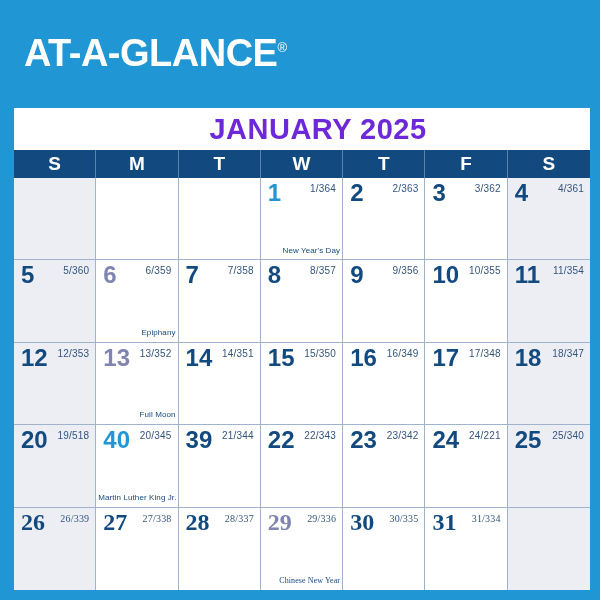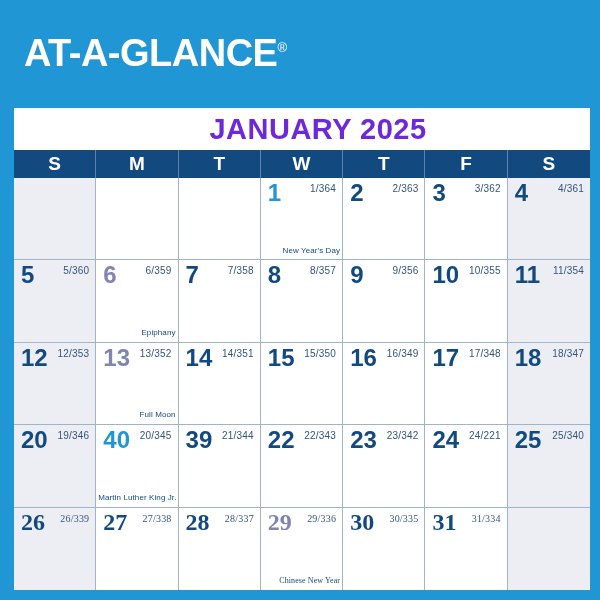--- a/index.html
+++ b/index.html
@@ -211,21 +211,21 @@
         <div class="cell">
           <div class="daynum">17</div>
           <div class="julian">17/348</div>
         </div>
         <div class="cell weekend lastcol">
           <div class="daynum">18</div>
           <div class="julian">18/347</div>
         </div>
         <div class="cell weekend">
           <div class="daynum">20</div>
-          <div class="julian">19/346</div>
+          <div class="julian">19/518</div>
         </div>
         <div class="cell">
           <div class="daynum holiday">40</div>
           <div class="julian">20/345</div>
           <div class="eventlabel">Martin Luther King Jr. Day</div>
         </div>
         <div class="cell">
           <div class="daynum">39</div>
           <div class="julian">21/344</div>
         </div>

